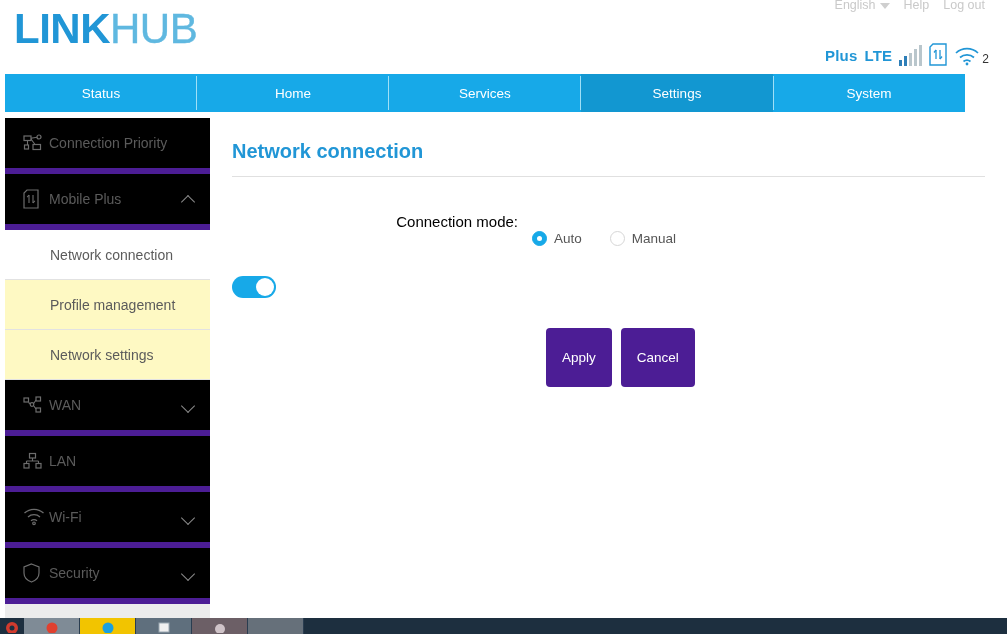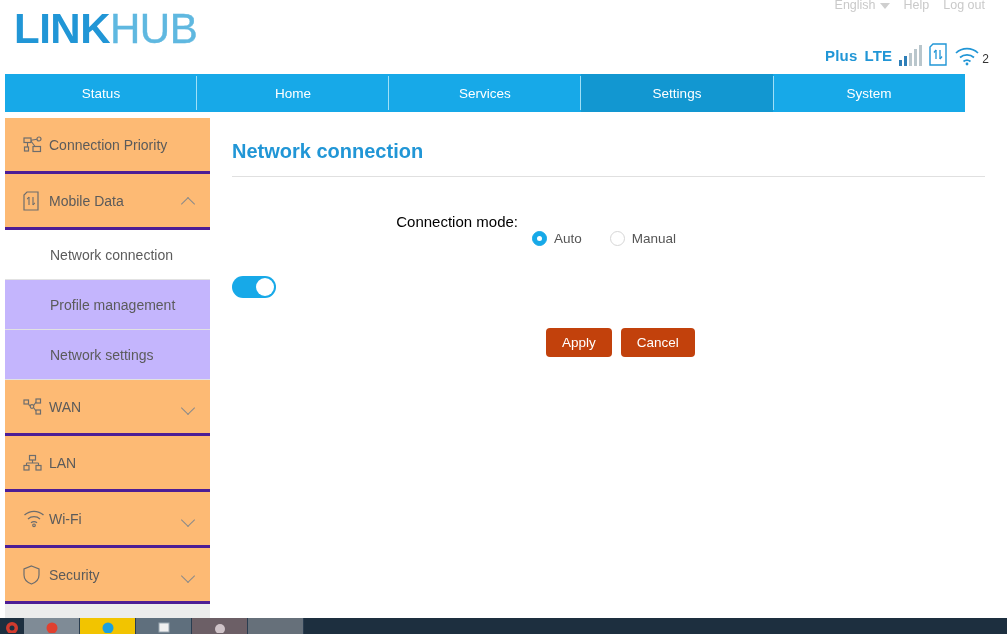--- a/index.html
+++ b/index.html
@@ -153,25 +153,25 @@
     bottom: 0;
     background: #ececec;
   }
   .side-item {
     position: relative;
     height: 56px;
     display: flex;
     align-items: center;
     padding-left: 18px;
     padding-right: 14px;
-    border-bottom: 3px solid #4c1d95;
+    border-bottom: 6px solid #4c1d95;
     color: #5b5b5b;
     font-size: 14px;
     cursor: pointer;
-    background: #fdba74;
+    background: #000000;
   }
   .side-item .s-icon {
     width: 26px;
     display: flex;
     align-items: center;
     flex: 0 0 26px;
     color: #6d6d6d;
   }
   .side-item .s-label { flex: 1; white-space: nowrap; }
   .side-item .chev {
@@ -190,21 +190,21 @@
   }
   .chev.up::before { transform: rotate(-135deg); top: 5px; }
 
   .sub-item {
     height: 50px;
     display: flex;
     align-items: center;
     padding-left: 45px;
     font-size: 14px;
     color: #5b5b5b;
-    background: #c4b5fd;
+    background: #fef9c3;
     border-bottom: 1px solid #e2e2e2;
     cursor: pointer;
   }
   .sub-item.active { background: #ffffff; }
 
   
   .content {
     position: absolute;
     left: 210px;
     top: 118px;
@@ -292,27 +292,27 @@
   }
 
   .btn-row {
     display: flex;
     gap: 9px;
     margin-left: 300px;
     padding-left: 14px;
     margin-top: 12px;
   }
   .btn {
-    background: #c2410c;
+    background: #4c1d95;
     color: #ffffff;
     border: none;
     border-radius: 4px;
     font-size: 13.5px;
     font-family: "Liberation Sans", sans-serif;
-    padding: 7px 16px;
+    padding: 22px 16px;
     cursor: pointer;
   }
 
   
   .taskbar {
     position: absolute;
     left: 0; right: 0; bottom: 0;
     height: 16px;
     background: #1d2f3f;
     display: flex;
@@ -416,21 +416,21 @@
     </div>
 
     <div class="side-item">
       <span class="s-icon">
         <svg width="16" height="20" viewBox="0 0 16 20">
           <path d="M1 4 L1 19 L15 19 L15 1 L4 1 Z" fill="none" stroke="#6d6d6d" stroke-width="1.2"></path>
           <path d="M6 6 L6 14 M10 6 L10 14" stroke="#6d6d6d" stroke-width="1.1"></path>
           <path d="M6 6 l-1.8 2.2 M10 14 l1.8 -2.2" stroke="#6d6d6d" stroke-width="1.1" fill="none"></path>
         </svg>
       </span>
-      <span class="s-label">Mobile Data</span>
+      <span class="s-label">Mobile Plus</span>
       <span class="chev up"></span>
     </div>
 
     <div class="sub-item active">
       <span>Network connection</span>
     </div>
     <div class="sub-item">
       <span>Profile management</span>
     </div>
     <div class="sub-item">

